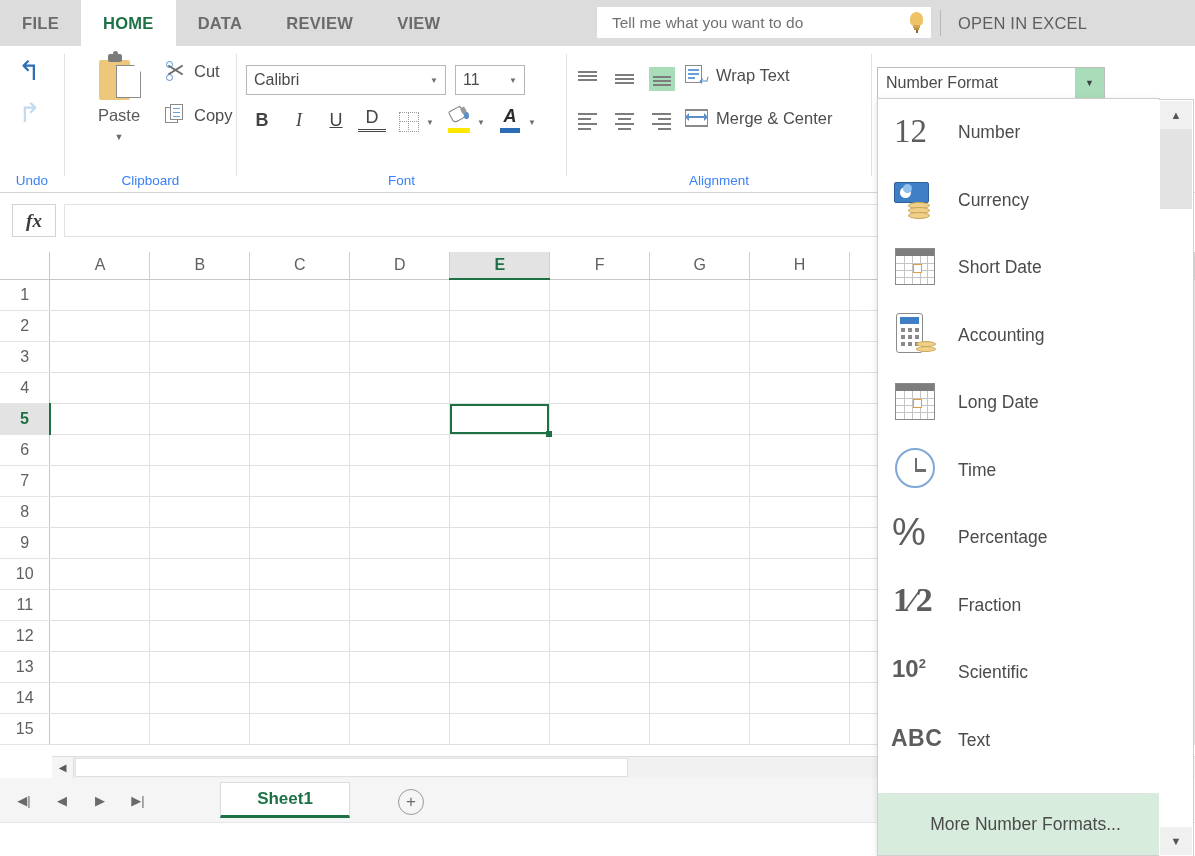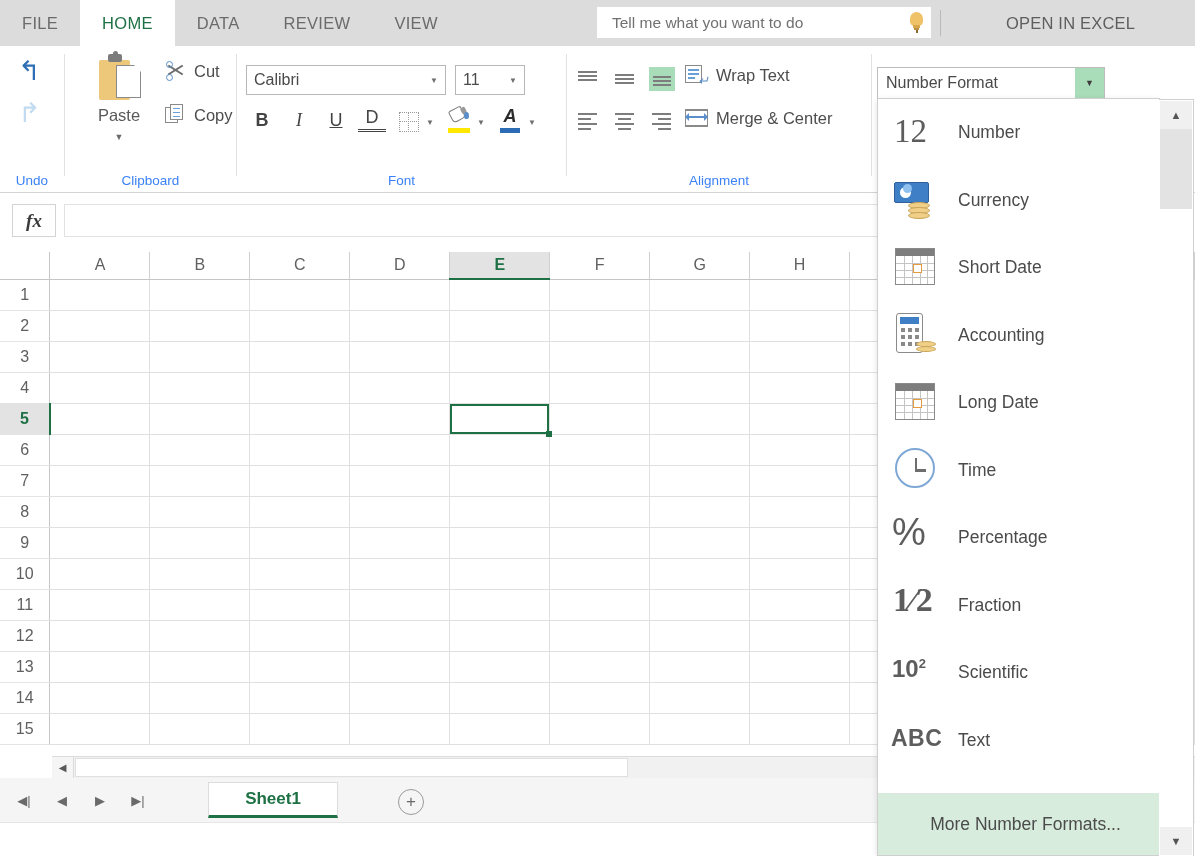--- a/index.html
+++ b/index.html
@@ -16,21 +16,21 @@
   
   .tabbar {
     position: absolute; left: 0; top: 0; width: 1195px; height: 46px;
     background: #dcdcdc;
     display: flex; align-items: flex-end;
   }
   .tab {
     height: 46px; line-height: 46px;
     padding: 0 22px;
     font-size: 16.5px; color: #6b6b6b; letter-spacing: .3px;
-    cursor: default; white-space: nowrap;
+    cursor: default; white-space: nowrap; font-weight: bold;
   }
   .tab.active { background: #ffffff; color: #1e7145; }
   .tellme-wrap {
     position: absolute; left: 597px; top: 7px;
     width: 334px; height: 31px;
     background: #fff; display: flex; align-items: center;
   }
   .tellme-input {
     border: 0; outline: 0; background: transparent;
     flex: 1; height: 29px; padding: 0 15px;
@@ -49,21 +49,21 @@
   .bulb .b-base2 {
     position: absolute; left: 13px; top: 20px; width: 5px; height: 2px; background: #bb8f3f;
   }
   .bulb .b-stem {
     position: absolute; left: 15px; top: 22px; width: 1.5px; height: 3px; background: #8a6a2d;
   }
   .tb-divider {
     position: absolute; left: 940px; top: 10px; width: 1px; height: 26px; background: #b9b9b9;
   }
   .openexcel {
-    position: absolute; left: 1006px; top: 0; height: 46px; line-height: 46px;
+    position: absolute; left: 958px; top: 0; height: 46px; line-height: 46px;
     font-size: 16.5px; color: #5e5e5e; letter-spacing: .2px; cursor: default;
   }
 
   
   .ribbon {
     position: absolute; left: 0; top: 46px; width: 1195px; height: 147px;
     background: #ffffff;
     border-bottom: 1px solid #d4d4d4;
   }
   .grp { position: absolute; top: 0; height: 146px; }
@@ -247,21 +247,21 @@
     position:absolute; left:0; top:0; width:22px; height:21px; background:#f5f5f5; border-right:1px solid #dcdcdc;
     display:flex; align-items:center; justify-content:center; font-size:10px; color:#5a5a5a;
   }
   .hs-thumb { position:absolute; left:23px; top:1px; width:553px; height:19px; background:#ffffff; border:1px solid #e0e0e0; }
 
   
   .sheetbar { position: absolute; left: 0; top: 778px; width: 1195px; height: 44px; background:#f5f5f5; }
   .navbtns { position:absolute; left: 6px; top: 0; height:44px; display:flex; align-items:center; gap: 2px; }
   .navbtn { width: 36px; height: 44px; display:flex; align-items:center; justify-content:center; font-size:13px; color:#6a6a6a; cursor:default; }
   .sheettab {
-    position:absolute; left: 208px; top: 4px; height: 36px; min-width: 130px;
+    position:absolute; left: 220px; top: 4px; height: 36px; min-width: 130px;
     background:#fff; border:1px solid #dcdcdc; border-bottom: 3px solid #1e7145;
     display:flex; align-items:center; justify-content:center;
     font-size: 17px; font-weight: 700; color:#1e7145; cursor: default;
   }
   .addsheet {
     position:absolute; left: 398px; top: 11px; width: 26px; height: 26px;
     border: 1.6px solid #9a9a9a; border-radius: 50%;
     display:flex; align-items:center; justify-content:center; font-size:17px; color:#6a6a6a; cursor:default;
   }
   .statusbar { position:absolute; left:0; top:822px; width:1195px; height:34px; background:#fff; border-top:1px solid #e6e6e6; }

